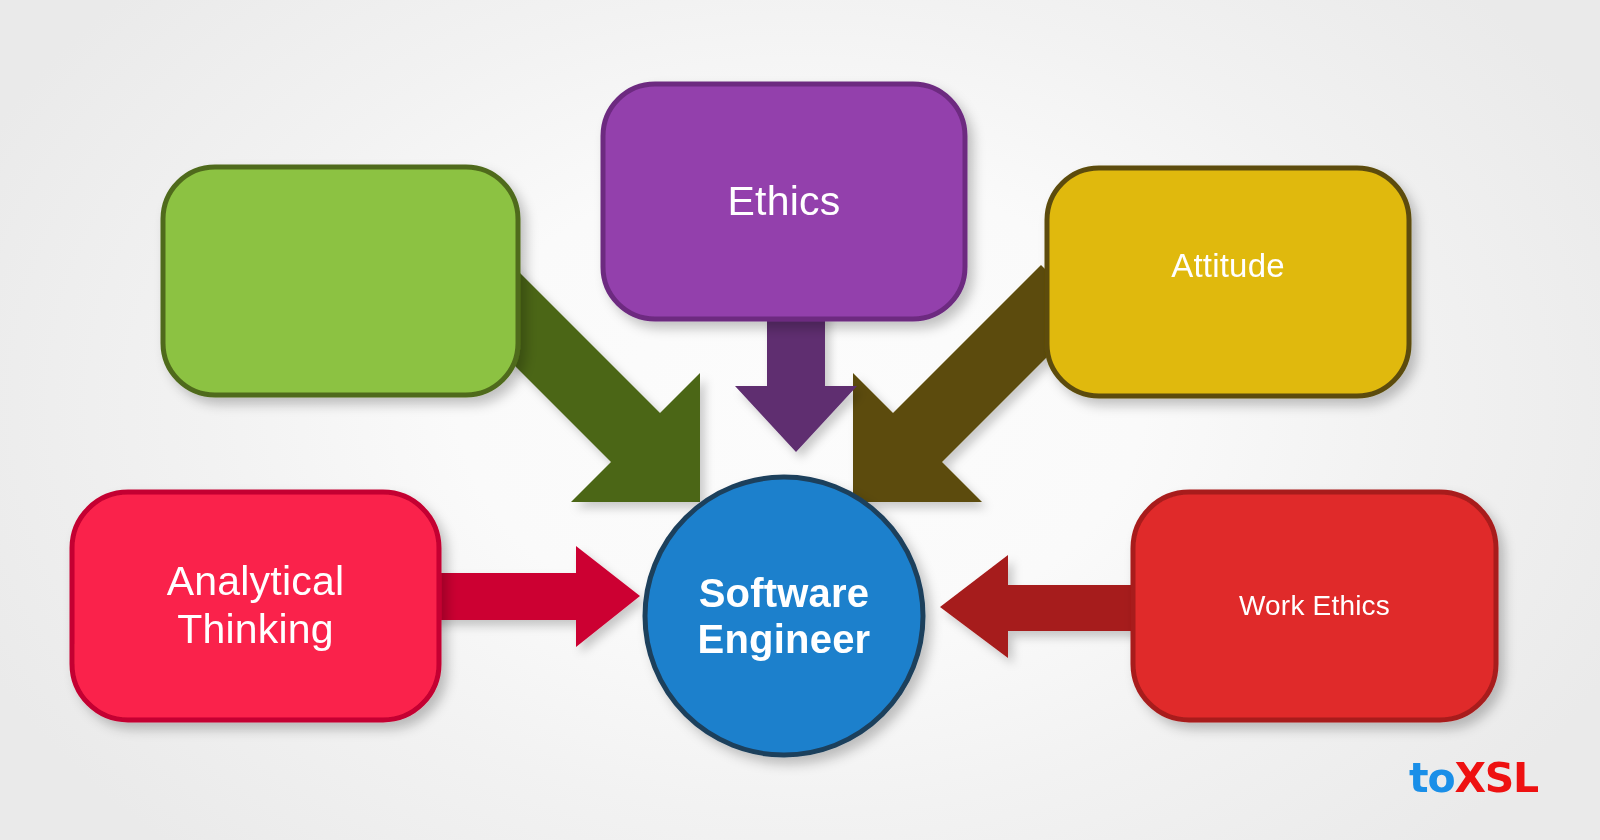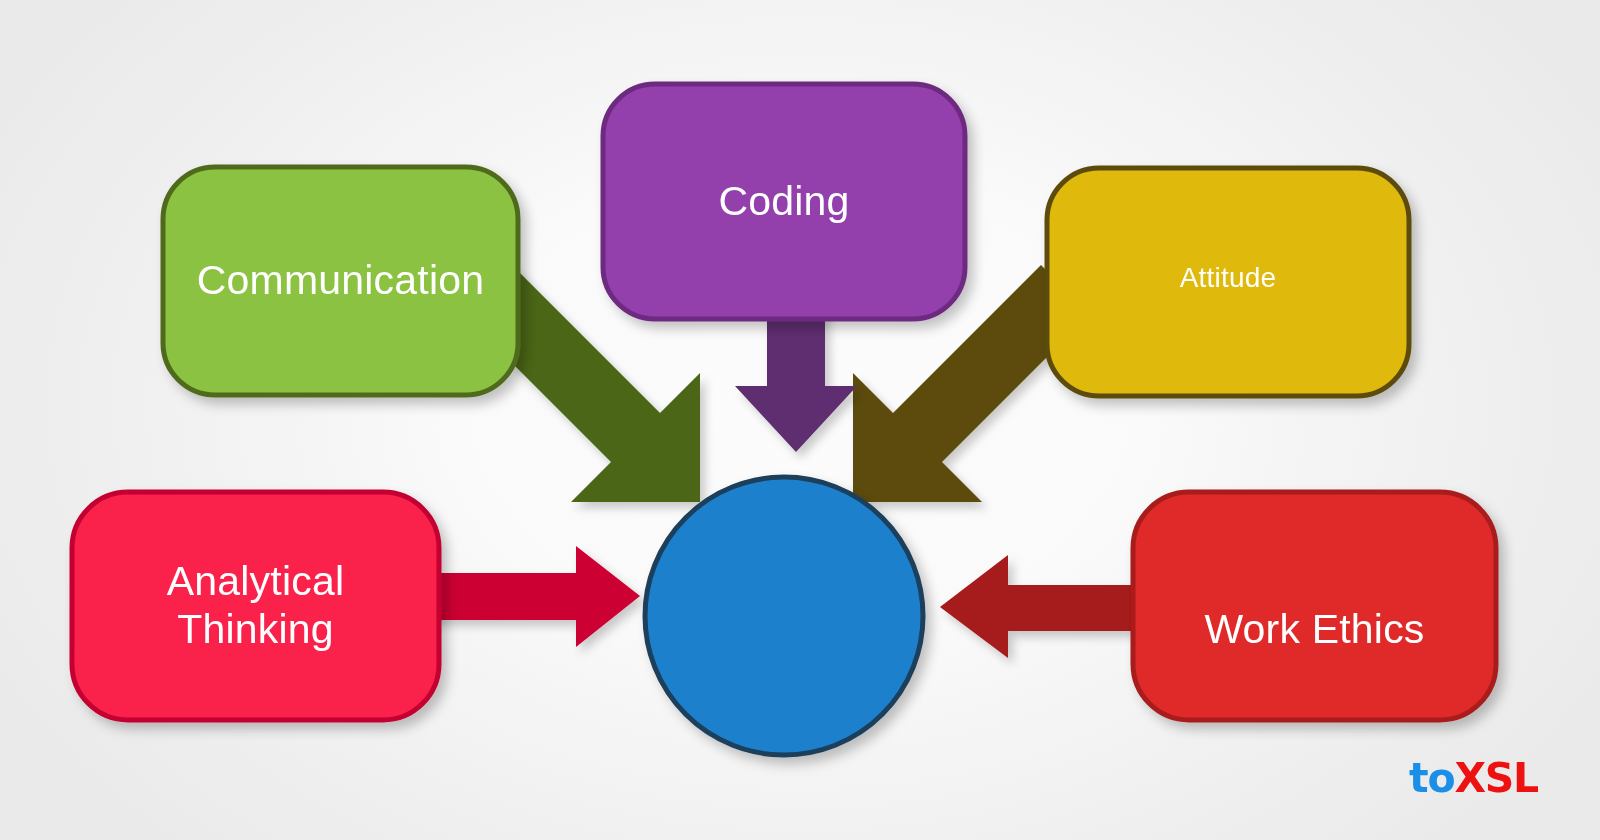--- a/index.html
+++ b/index.html
@@ -31,23 +31,23 @@
     justify-content: center;
     text-align: center;
     color: #ffffff;
     pointer-events: none;
     line-height: 1.16;
     white-space: pre-line;
     letter-spacing: 0.2px;
   }
   .lbl-communication { left: 163px; top: 167px; width: 355px; height: 228px; font-size: 41px; }
   .lbl-coding        { left: 603px; top: 84px;  width: 362px; height: 235px; font-size: 41px; }
-  .lbl-attitude      { left: 1047px; top: 164px; width: 362px; height: 228px; font-size: 28px; }
+  .lbl-attitude      { left: 1047px; top: 152px; width: 362px; height: 228px; font-size: 33px; }
   .lbl-analytical    { left: 72px;  top: 492px; width: 367px; height: 228px; font-size: 41px; }
-  .lbl-workethics    { left: 1133px; top: 516px; width: 363px; height: 228px; font-size: 41px; }
+  .lbl-workethics    { left: 1133px; top: 492px; width: 363px; height: 228px; font-size: 28px; }
   .lbl-center {
     left: 645px; top: 477px; width: 278px; height: 278px;
     font-size: 40px; font-weight: bold;
   }
   #logo {
     position: absolute;
     left: 1409px;
     top: 758px;
     font-size: 41px;
     font-weight: bold;
@@ -143,29 +143,30 @@
 
     <g filter="url(#softshadow)">
       <rect x="1133" y="492" width="363" height="228" rx="56" ry="56" fill="#e02a2a" stroke="#a81d1d" stroke-width="5"></rect>
     </g>
 
     <g filter="url(#softshadow)">
       <circle cx="784" cy="616" r="139" fill="#1f80cc" stroke="#1d3f5c" stroke-width="5"></circle>
     </g>
   </svg>
 
-  <div class="node-label lbl-communication">Communication</div>
 
-  <div class="node-label lbl-coding">Coding</div>
+  <div class="node-label lbl-coding">Ethics</div>
 
   <div class="node-label lbl-attitude">Attitude</div>
 
   <div class="node-label lbl-analytical">Analytical
 Thinking</div>
 
   <div class="node-label lbl-workethics">Work Ethics</div>
 
+  <div class="node-label lbl-center">Software
+Engineer</div>
 
   <div id="logo">
     <span class="logo-to">to</span><span class="logo-xsl">XSL</span>
   </div>
 
 </div>
 
 </body></html>

